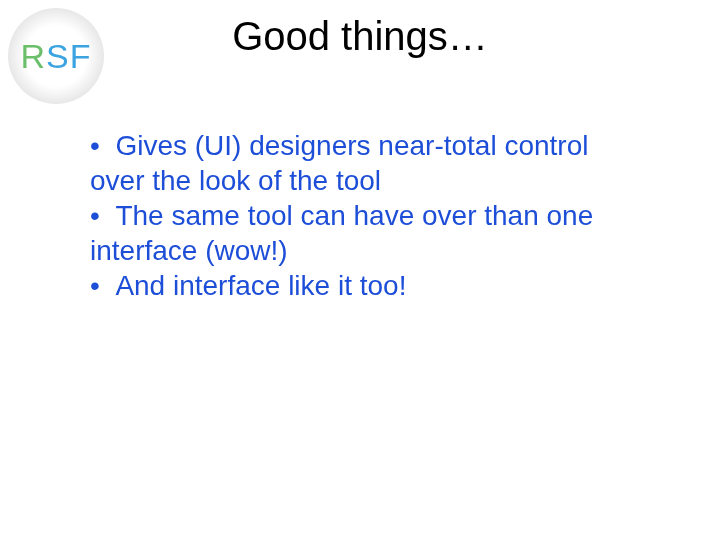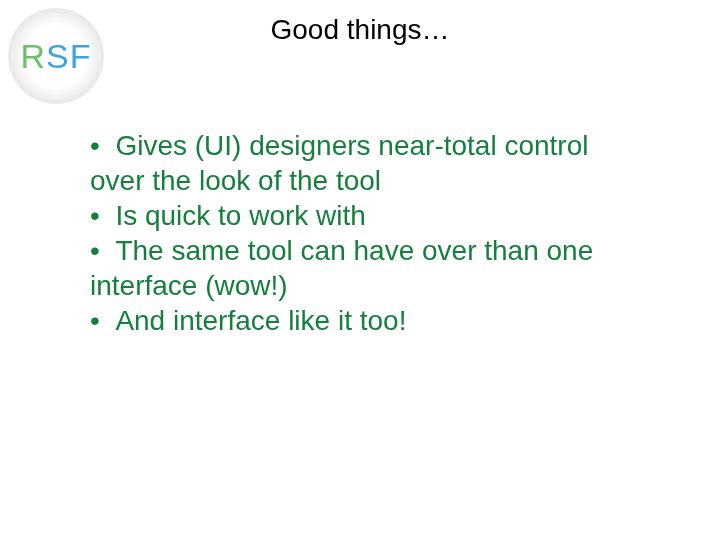--- a/index.html
+++ b/index.html
@@ -42,32 +42,32 @@
     }
     .logo-r { color: #6bbf6b; }
     .logo-s { color: #3aa3e0; }
     .logo-f { color: #3aa3e0; }
     .title {
       position: absolute;
       top: 14px;
       left: 0;
       width: 720px;
       text-align: center;
-      font-size: 28px;
+      font-size: 40px;
       font-weight: 400;
       color: #000;
     }
     .bullets {
       position: absolute;
       top: 128px;
       left: 90px;
       width: 560px;
       font-size: 28px;
       line-height: 1.25;
-      color: #15803d;
+      color: #1d4ed8;
     }
     .bullet-item {
       margin-bottom: 0;
     }
     .bullet-marker {
       display: inline;
     }
   </style>
 </head>
 <body>
@@ -78,16 +78,15 @@
     <span class="logo-r">R</span>
       <span class="logo-s">S</span>
       <span class="logo-f">F</span>
   </div>
 </div>
 
 <div class="title">Good things…</div>
 
 <div class="bullets">
   <div class="bullet-item"><span class="bullet-marker">•&nbsp;&nbsp;</span><span>Gives (UI) designers near-total control over the look of the tool</span></div>
-  <div class="bullet-item"><span class="bullet-marker">•&nbsp;&nbsp;</span><span>Is quick to work with</span></div>
   <div class="bullet-item"><span class="bullet-marker">•&nbsp;&nbsp;</span><span>The same tool can have over than one interface (wow!)</span></div>
   <div class="bullet-item"><span class="bullet-marker">•&nbsp;&nbsp;</span><span>And interface like it too!</span></div>
 </div>
 
 </body></html>

